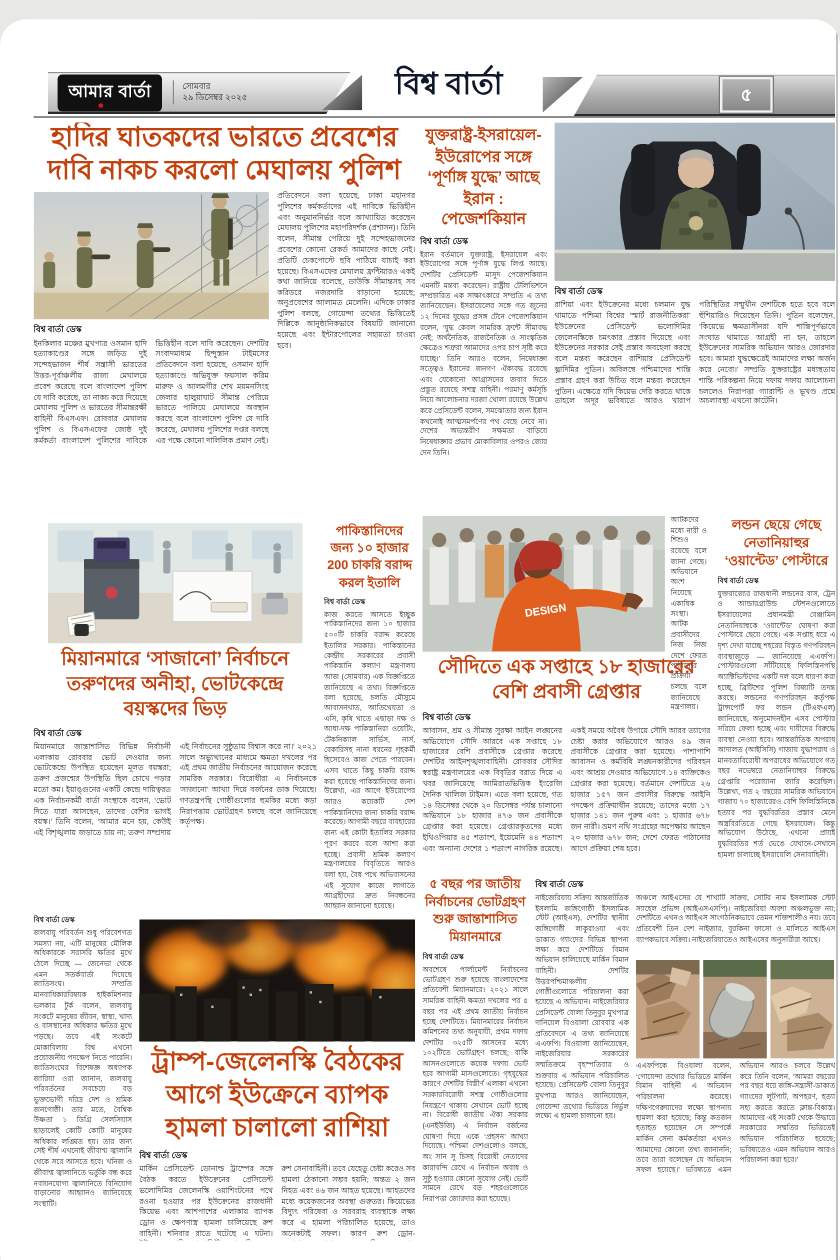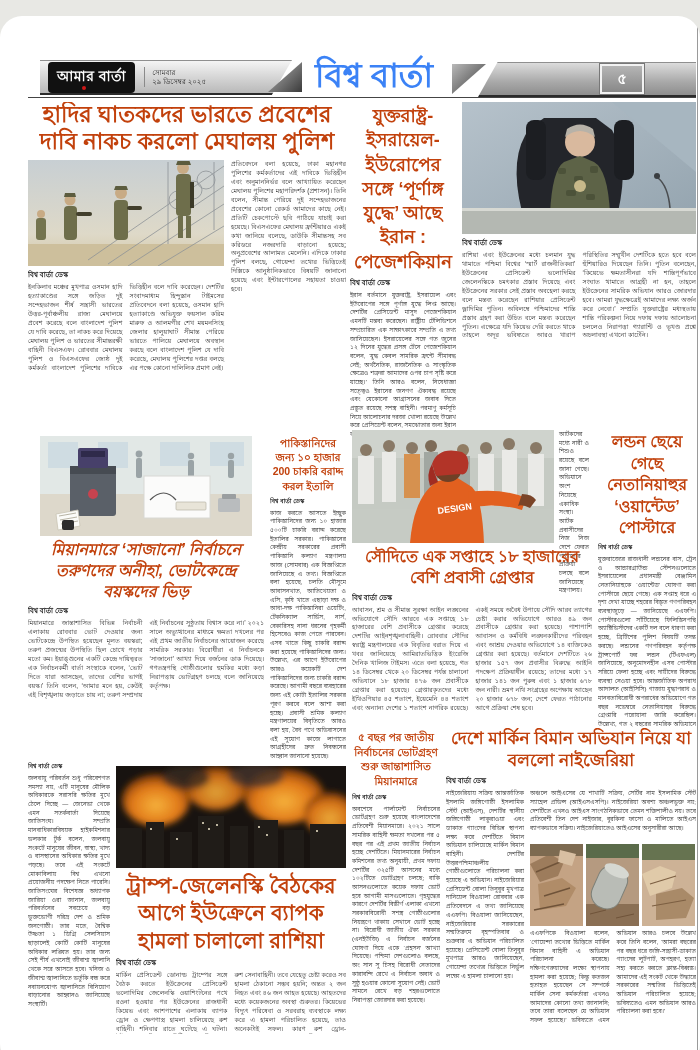--- a/index.html
+++ b/index.html
@@ -16,42 +16,42 @@
             background:linear-gradient(180deg,#dcdcdc 0%,#a8a8a8 60%,#8e8e8e 100%);}
   .fold{position:absolute;width:34px;height:30px;background:linear-gradient(135deg,#b9b9b9,#3a3a3a);}
   .fold.f1{left:268px;top:46px;clip-path:polygon(0 100%,100% 0,100% 100%);}
   .fold.f2{left:452px;top:48px;clip-path:polygon(0 100%,100% 0,0 0);}
   .logo-box{background:#111;border-radius:4px;margin-left:8px;padding:3px 9px 4px 9px;position:relative;}
   .logo-text{color:#fff;font-weight:bold;font-size:14px;letter-spacing:.5px;white-space:nowrap;}
   .logo-dot{position:absolute;left:34px;bottom:3px;width:4px;height:4px;background:#d01818;border-radius:50%;}
   .mast-div{width:1px;height:20px;background:#8a8a8a;margin:0 7px 0 9px;}
   .mast-date{font-size:7px;line-height:1.3;color:#222;}
   .section-title{position:absolute;left:286px;top:34px;width:176px;text-align:center;
-                 font-size:33px;font-weight:bold;color:#3b82f6;letter-spacing:0;}
+                 font-size:25px;font-weight:bold;color:#0f172a;letter-spacing:0;}
   .page-num-box{margin-left:122px;width:40px;height:26px;border:2px solid #f2f2f2;outline:1px solid #777;
                 background:linear-gradient(180deg,#b5b5b5,#888);display:flex;align-items:center;justify-content:center;
                 color:#fff;font-size:15px;font-weight:bold;}
   .mast-rule{position:absolute;left:28px;top:81px;width:668px;height:1px;background:#444;}
 
   
   .art{position:absolute;overflow:hidden;}
   .hl{font-weight:bold;text-align:center;color:#c2410c;}
   .byline{font-size:7px;font-weight:bold;color:#1a1a1a;margin:3px 0 2px 0;}
   .body{font-size:6.3px;line-height:1.42;text-align:justify;color:#282828;}
   .cols2{column-count:2;column-gap:7px;}
   .photo{display:block;background:#ddd;}
   .row{display:flex;gap:7px;}
 
   #art-hadi .hl{font-size:22.5px;line-height:1.18;margin-bottom:5px;}
-  #art-iran .hl{font-size:18px;line-height:1.35;}
+  #art-iran .hl{font-size:13px;line-height:1.35;}
   #art-putin .hl{font-size:15px;line-height:1.3;margin-top:4px;}
-  #art-myanmar-vote .hl{font-size:16px;line-height:1.3;margin-top:4px;font-style:italic;}
+  #art-myanmar-vote .hl{font-size:16px;line-height:1.3;margin-top:4px;}
   #art-italy .hl{font-size:10.5px;line-height:1.35;}
   #art-saudi .hl{font-size:16px;line-height:1.3;margin-top:4px;}
-  #art-london .hl{font-size:16px;line-height:1.35;}
+  #art-london .hl{font-size:11px;line-height:1.35;}
   #art-climate .hl{font-size:10.5px;line-height:1.35;}
   #art-trump .hl{font-size:21px;line-height:1.3;margin-top:4px;text-align:center;}
   #art-myanmar5 .hl{font-size:10.5px;line-height:1.4;text-align:center;}
   #art-nigeria .hl{font-size:17px;line-height:1.3;margin-bottom:2px;}
   .small-body{font-size:6px;line-height:1.45;}
 </style>
 </head>
 <body>
 
 <div class="page">
@@ -325,21 +325,20 @@
     <div class="body cols2" style="height:108px">মার্কিন প্রেসিডেন্ট ডোনাল্ড ট্রাম্পের সঙ্গে বৈঠক করতে ইউক্রেনের প্রেসিডেন্ট ভলোদিমির জেলেনস্কি ওয়াশিংটনের পথে রওনা হওয়ার পর ইউক্রেনের রাজধানী কিয়েভ এবং আশপাশের এলাকায় ব্যাপক ড্রোন ও ক্ষেপণাস্ত্র হামলা চালিয়েছে রুশ বাহিনী। শনিবার রাতে ঘটেছে এ ঘটনা। ইউক্রেনের প্রতিরক্ষা বাহিনীর বরাত দিয়ে এক প্রতিবেদনে রয়টার্স জানিয়েছে, শনিবার রাতভর প্রায় ১০ ঘণ্টা ধরে কিয়েভ এবং তার আশপাশের অঞ্চলগুলোতে লক্ষ্য করে প্রায় ৫০০ ড্রোন ও ৪০টি ক্ষেপণাস্ত্র নিক্ষেপ করেছে রুশ সেনাবাহিনী। তবে যেহেতু চেষ্টা করেও সব হামলা ঠেকানো সম্ভব হয়নি; অন্তত ২ জন নিহত এবং ৪৬ জন আহত হয়েছে। আহতদের মধ্যে কয়েকজনের অবস্থা গুরুতর। কিয়েভের বিদ্যুৎ পরিষেবা ও সরবরাহ ব্যবস্থাকে লক্ষ্য করে এ হামলা পরিচালিত হয়েছে, তাও অনেকটাই সফল। কারণ রুশ ড্রোন-ক্ষেপণাস্ত্রের আঘাতের জেরে কিয়েভ ও তার আশপাশের সিস্টেম অঞ্চল বিদ্যুৎবিহীন হয়ে গেছে। কিয়েভের প্রশাসনিক কর্মকর্তারা জানিয়েছেন, ১০ লাখেরও বেশি পরিবার শহরজুড়ে বিদ্যুৎবিহীন অবস্থায় রয়েছে। হামলার প্রাথমিক পর্যায়ে অধিকাংশ ড্রোন ভূপাতিত হলেও ব্যালিস্টিক ক্ষেপণাস্ত্রে বিদ্যুৎকেন্দ্র ক্ষতিগ্রস্ত হয়েছে; মেরামতে ৭২ ঘণ্টা লাগবে বলে ধারণা। এক বার্তায় ইউক্রেনের উপ-প্রধানমন্ত্রী জানিয়েছেন, রুশ বাহিনীর হামলায় কিয়েভের ৪০ শতাংশ আবাসিক ভবন বিদ্যুৎশূন্য হয়ে পড়েছে।</div>
   </div>
 
   <div class="art" id="art-myanmar5" style="left:352px;top:714px;width:88px;height:306px">
     <div class="hl">৫ বছর পর জাতীয় নির্বাচনের ভোটগ্রহণ শুরু জান্তাশাসিত মিয়ানমারে</div>
     <div class="byline" style="font-size:6px">বিশ্ব বার্তা ডেস্ক</div>
     <div class="body small-body" style="height:236px">অবশেষে পার্লামেন্ট নির্বাচনের ভোটগ্রহণ শুরু হয়েছে বাংলাদেশের প্রতিবেশী মিয়ানমারে। ২০২১ সালে সামরিক বাহিনী ক্ষমতা দখলের পর ৫ বছর পর এই প্রথম জাতীয় নির্বাচন হচ্ছে দেশটিতে। মিয়ানমারের নির্বাচন কমিশনের তথ্য অনুযায়ী, প্রথম দফায় দেশটির ৩২৫টি আসনের মধ্যে ১০২টিতে ভোটগ্রহণ চলছে; বাকি আসনগুলোতে কয়েক দফায় ভোট হবে আগামী মাসগুলোতে। গৃহযুদ্ধের কারণে দেশটির বিস্তীর্ণ এলাকা এখনো সরকারবিরোধী সশস্ত্র গোষ্ঠীগুলোর নিয়ন্ত্রণে থাকায় সেখানে ভোট হচ্ছে না। বিরোধী জাতীয় ঐক্য সরকার (এনইউজি) এ নির্বাচন বর্জনের ঘোষণা দিয়ে একে ‘প্রহসন’ আখ্যা দিয়েছে। পশ্চিমা দেশগুলোও বলছে, অং সান সু চিসহ বিরোধী নেতাদের কারাবন্দি রেখে এ নির্বাচন অবাধ ও সুষ্ঠু হওয়ার কোনো সুযোগ নেই। ভোট সামনে রেখে বড় শহরগুলোতে নিরাপত্তা জোরদার করা হয়েছে।</div>
   </div>
 
   <div class="art" id="art-nigeria" style="left:446px;top:712px;width:250px;height:308px">
-    <div class="hl">দেশে মার্কিন বিমান অভিযান নিয়ে যা বললো নাইজেরিয়া</div>
     <div class="byline">বিশ্ব বার্তা ডেস্ক</div>
     <div class="row" style="gap:6px">
       <div class="body small-body" style="width:78px;height:240px">নাইজেরিয়ায় সক্রিয় আন্তর্জাতিক ইসলামি জঙ্গিগোষ্ঠী ইসলামিক স্টেট (আইএস), দেশটির স্থানীয় জঙ্গিগোষ্ঠী লাকুরাওয়া এবং ডাকাত গ্যাংদের বিভিন্ন স্থাপনা লক্ষ্য করে দেশটিতে বিমান অভিযান চালিয়েছে মার্কিন বিমান বাহিনী। দেশটির উত্তরপশ্চিমাঞ্চলীয় গোষ্ঠীগুলোতে পরিচালনা করা হয়েছে এ অভিযান। নাইজেরিয়ার প্রেসিডেন্ট বোলা তিনুবুর মুখপাত্র দানিয়েল বিওয়ালা রোববার এক প্রতিবেদনে এ তথ্য জানিয়েছে এএফপি। বিওয়ালা জানিয়েছেন, নাইজেরিয়ার সরকারের সম্মতিক্রমে বৃহস্পতিবার ও শুক্রবার এ অভিযান পরিচালিত হয়েছে। প্রেসিডেন্ট বোলা তিনুবুর মুখপাত্র আরও জানিয়েছেন, গোয়েন্দা তথ্যের ভিত্তিতে নির্ভুল লক্ষ্যে এ হামলা চালানো হয়।</div>
       <div style="width:166px">
         <div class="body small-body" style="height:52px;overflow:hidden">অঞ্চলে আইএসের যে শাখাটি সক্রিয়, সেটির নাম ইসলামিক স্টেট স্যাহেল প্রভিন্স (আইএসএসপি)। নাইজেরিয়া অবশ্য অঞ্চলভুক্ত নয়; দেশটিতে এখনও আইএস সাংগঠনিকভাবে তেমন শক্তিশালীও নয়। তবে প্রতিবেশী তিন দেশ নাইজার, বুরকিনা ফাসো ও মালিতে আইএস ব্যাপকভাবে সক্রিয়। নাইজেরিয়াতেও আইএসের অনুসারীরা আছে।</div>
         <div class="row" style="gap:3px;margin:3px 0">
           <svg class="photo" width="53" height="82" viewBox="0 0 53 82">
             <rect width="53" height="82" fill="#c4a384"></rect>
             <path d="M0 20 l20 -10 14 8 -6 14 -18 6 z" fill="#9d7c5c"></path>
             <path d="M8 40 l24 -6 14 10 -10 18 -26 4 z" fill="#b08c68"></path>

